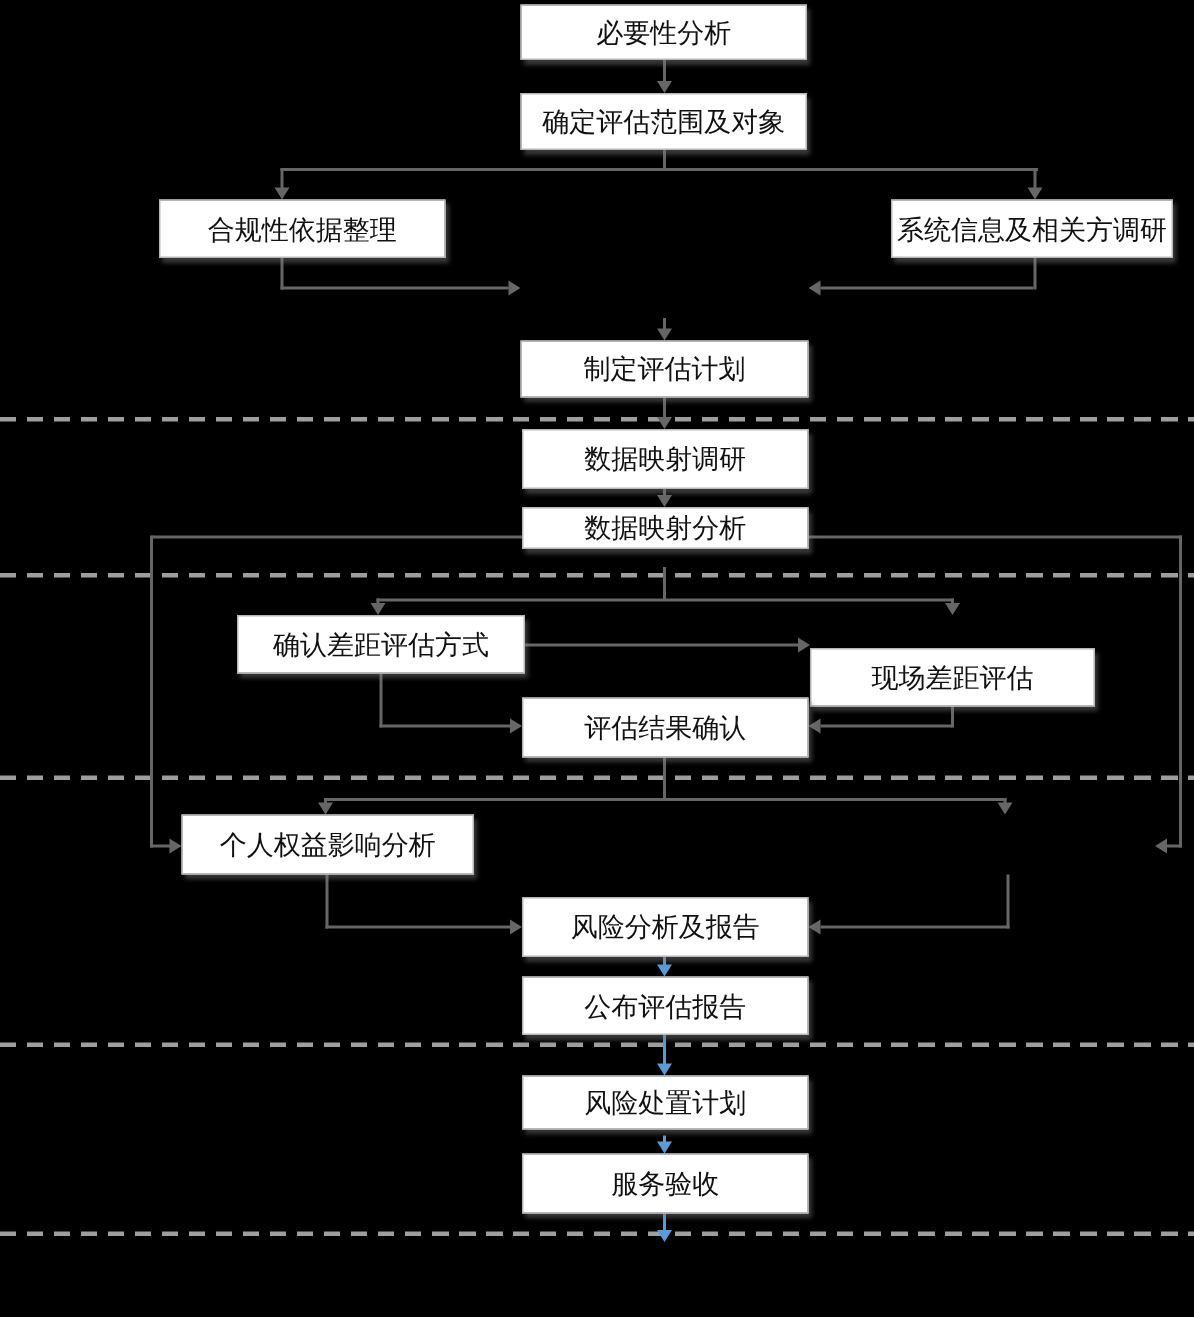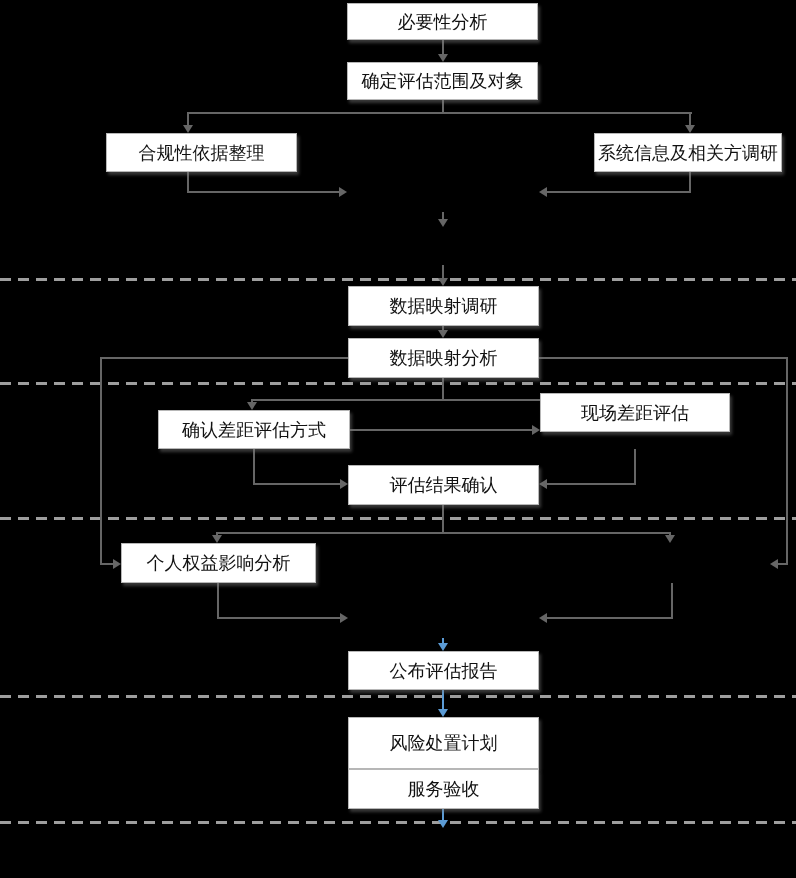--- a/index.html
+++ b/index.html
@@ -31,28 +31,30 @@
   <div class="divider" style="top:278px"></div>
   <div class="divider" style="top:382px"></div>
   <div class="divider" style="top:517px"></div>
   <div class="divider" style="top:695px"></div>
   <div class="divider" style="top:821px"></div>
 
   <div class="node" style="left:347px;top:3px;width:191px;height:37px">必要性分析</div>
   <div class="node" style="left:347px;top:62px;width:191px;height:38px">确定评估范围及对象</div>
   <div class="node" style="left:106px;top:133px;width:191px;height:39px">合规性依据整理</div>
   <div class="node" style="left:594px;top:133px;width:188px;height:39px">系统信息及相关方调研</div>
+  <div class="node" style="left:347px;top:227px;width:192px;height:38px">制定评估计划</div>
   <div class="node" style="left:348px;top:286px;width:191px;height:40px">数据映射调研</div>
-  <div class="node" style="left:348px;top:338px;width:191px;height:40px">数据映射分析</div>
+  <div class="node" style="left:348px;top:338px;width:191px;height:28px">数据映射分析</div>
   <div class="node" style="left:158px;top:410px;width:192px;height:39px">确认差距评估方式</div>
-  <div class="node" style="left:540px;top:393px;width:190px;height:39px">现场差距评估</div>
+  <div class="node" style="left:540px;top:432px;width:190px;height:39px">现场差距评估</div>
   <div class="node" style="left:121px;top:543px;width:195px;height:40px">个人权益影响分析</div>
   <div class="node" style="left:348px;top:465px;width:191px;height:40px">评估结果确认</div>
+  <div class="node" style="left:348px;top:598px;width:191px;height:40px">风险分析及报告</div>
   <div class="node" style="left:348px;top:651px;width:191px;height:39px">公布评估报告</div>
-  <div class="node" style="left:348px;top:717px;width:191px;height:52px">风险处置计划</div>
+  <div class="node" style="left:348px;top:717px;width:191px;height:36px">风险处置计划</div>
   <div class="node" style="left:348px;top:769px;width:191px;height:40px">服务验收</div>
 <div class="seg" style="left: 442px; top: 40px; width: 2px; height: 15px; background: rgb(102, 102, 102);"></div>
     <div class="seg" style="left: 442px; top: 100px; width: 2px; height: 14px; background: rgb(102, 102, 102);"></div>
     <div class="seg" style="left: 187px; top: 112px; width: 505px; height: 2px; background: rgb(102, 102, 102);"></div>
     <div class="seg" style="left: 187px; top: 112px; width: 2px; height: 14px; background: rgb(102, 102, 102);"></div>
     <div class="seg" style="left: 689px; top: 112px; width: 2px; height: 14px; background: rgb(102, 102, 102);"></div>
     <div class="seg" style="left: 187px; top: 172px; width: 2px; height: 21px; background: rgb(102, 102, 102);"></div>
     <div class="seg" style="left: 187px; top: 191px; width: 152px; height: 2px; background: rgb(102, 102, 102);"></div>
     <div class="seg" style="left: 689px; top: 172px; width: 2px; height: 21px; background: rgb(102, 102, 102);"></div>
     <div class="seg" style="left: 547px; top: 191px; width: 142px; height: 2px; background: rgb(102, 102, 102);"></div>

